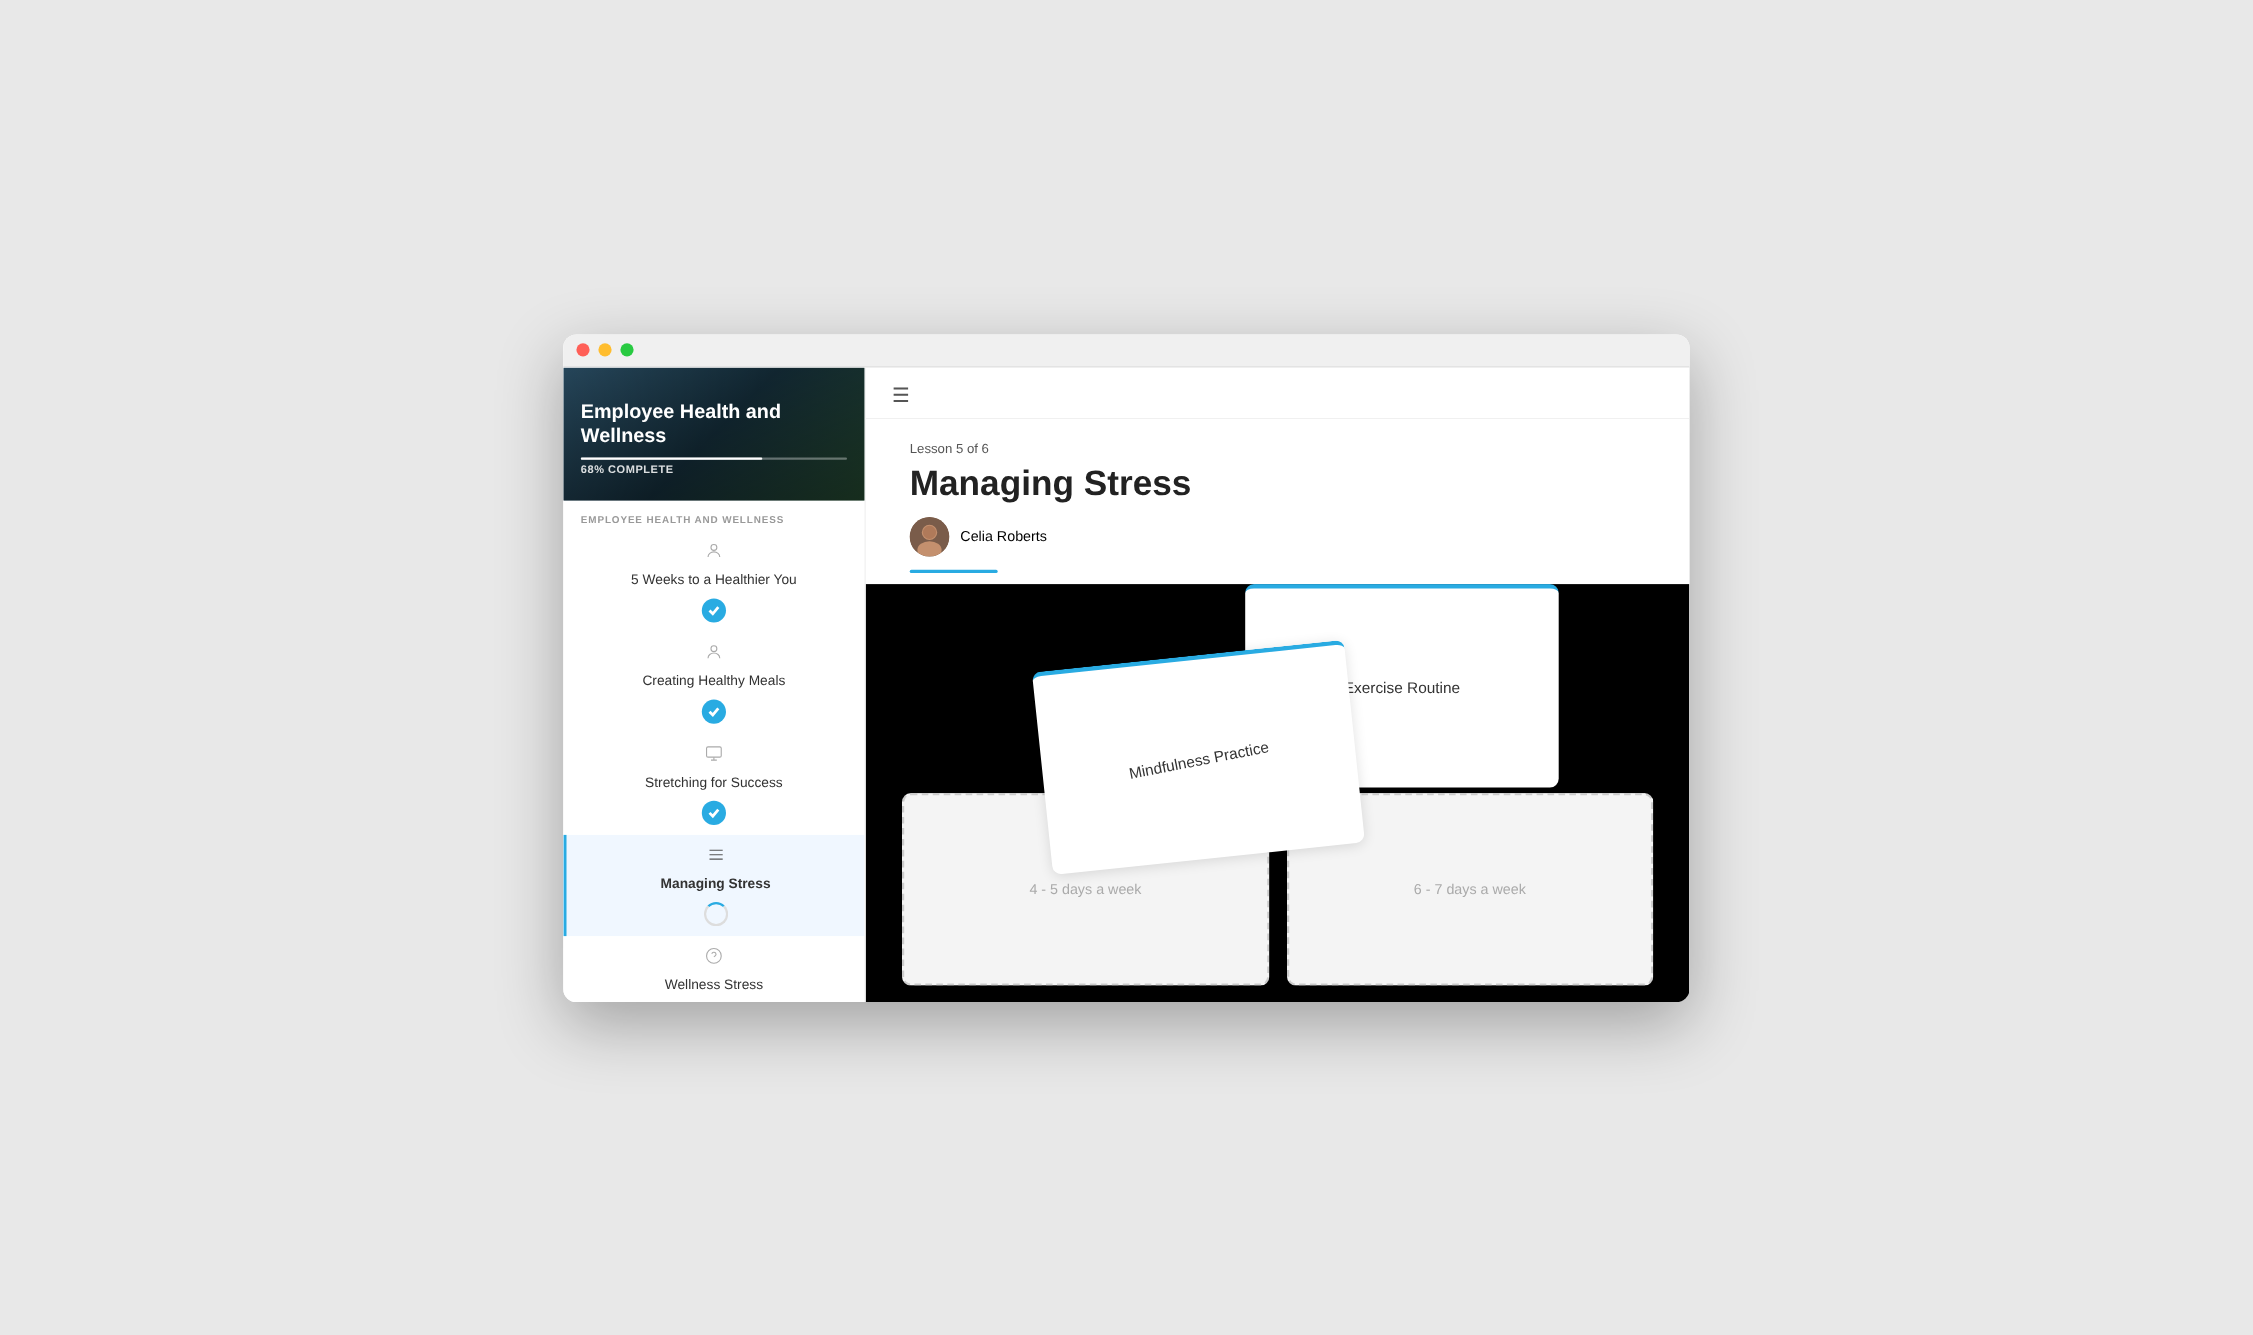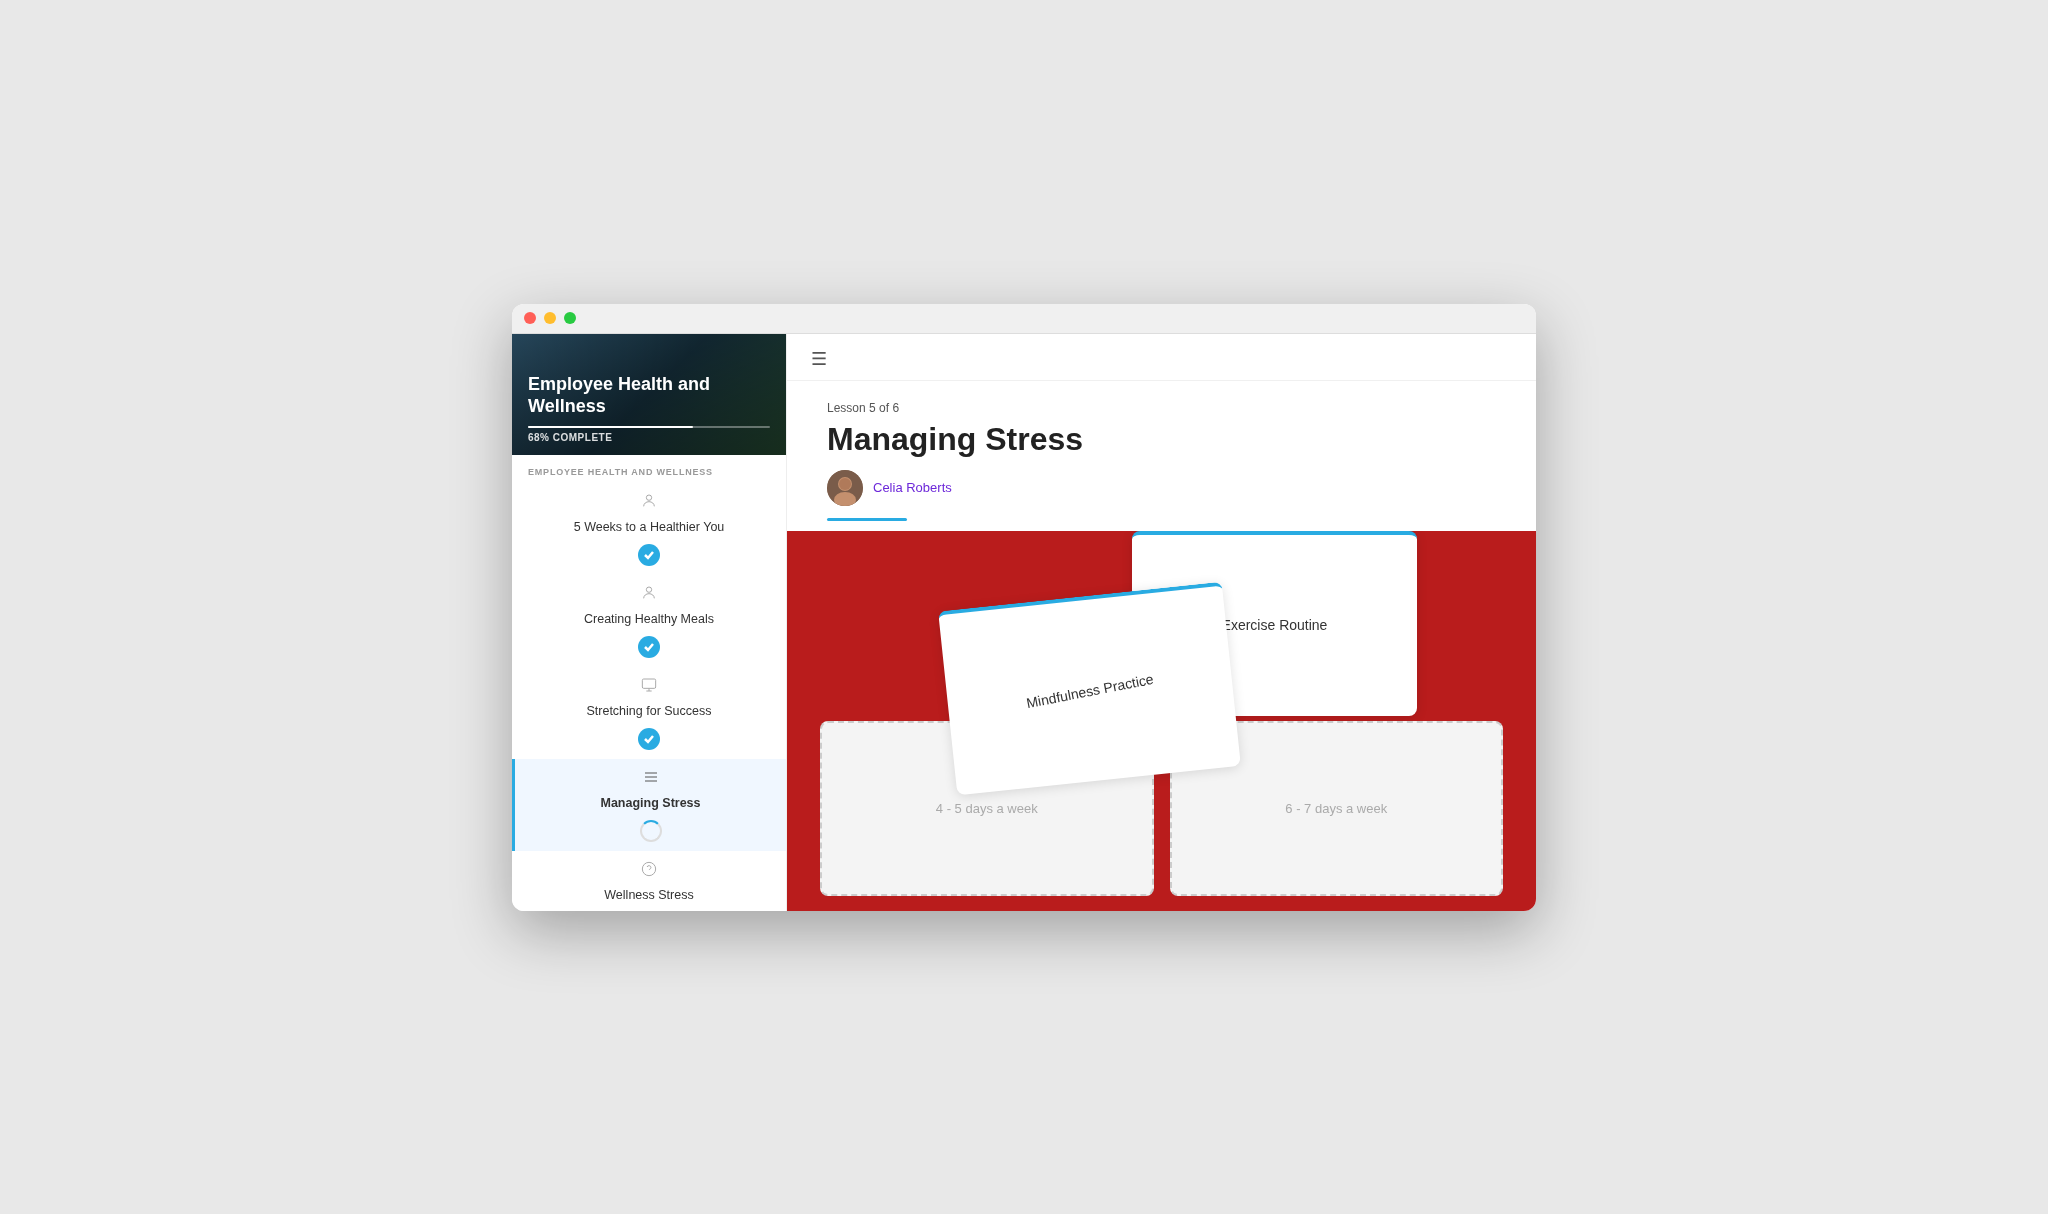--- a/index.html
+++ b/index.html
@@ -76,21 +76,21 @@
     .sidebar-hero-title {
       color: #fff;
       font-size: 18px;
       font-weight: 700;
       line-height: 1.2;
       margin-bottom: 8px;
     }
 
     .progress-bar-container {
       width: 100%;
-      margin-bottom: 2px;
+      margin-bottom: 12px;
     }
 
     .progress-bar-track {
       width: 100%;
       height: 2px;
       background: rgba(255,255,255,0.35);
       border-radius: 2px;
       margin-bottom: 4px;
     }
 
@@ -249,35 +249,35 @@
       display: flex;
       align-items: center;
       justify-content: center;
       font-size: 14px;
       color: #fff;
       font-weight: 600;
     }
 
     .instructor-name {
       font-size: 13px;
-      color: #6d28d9;
+      color: #000000;
     }
 
     .accent-line {
       width: 80px;
       height: 3px;
       background: #29abe2;
       border-radius: 2px;
       margin-top: 4px;
     }
 
     
     .drag-area {
       flex: 1;
-      background: #b91c1c;
+      background: #000000;
       position: relative;
       overflow: hidden;
       min-height: 0;
     }
 
     
     .drag-card {
       position: absolute;
       background: #fff;
       border-radius: 8px;

